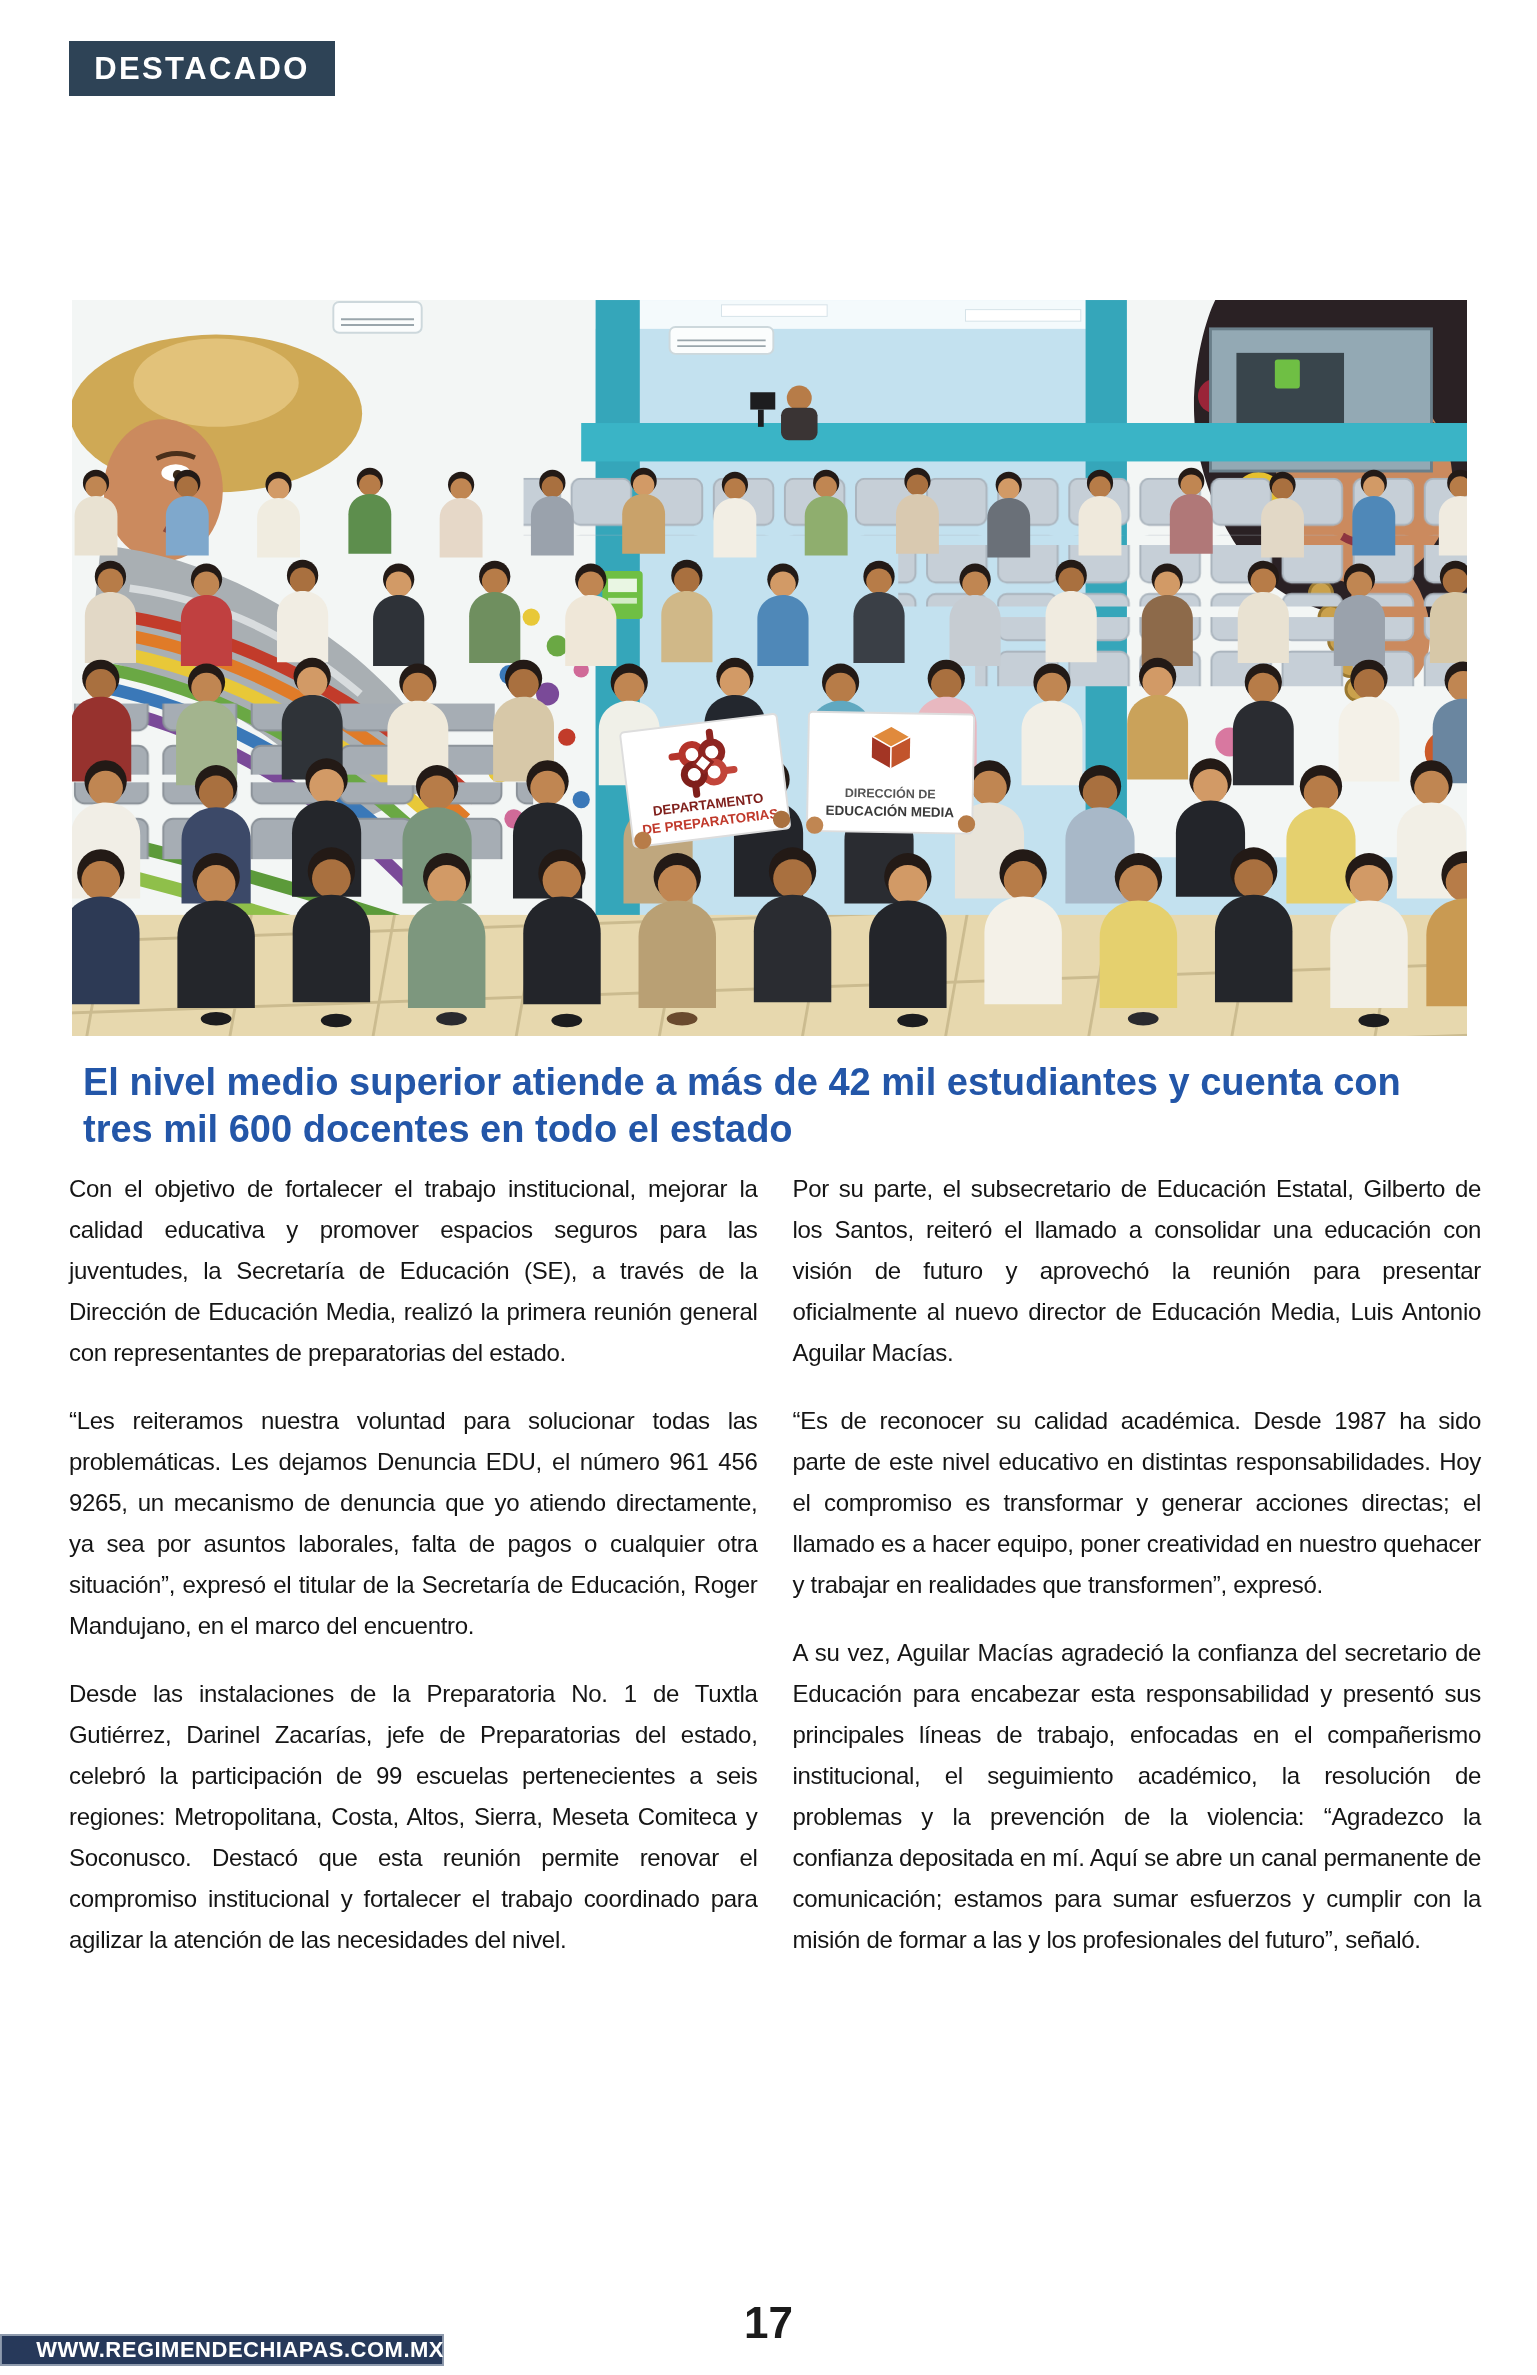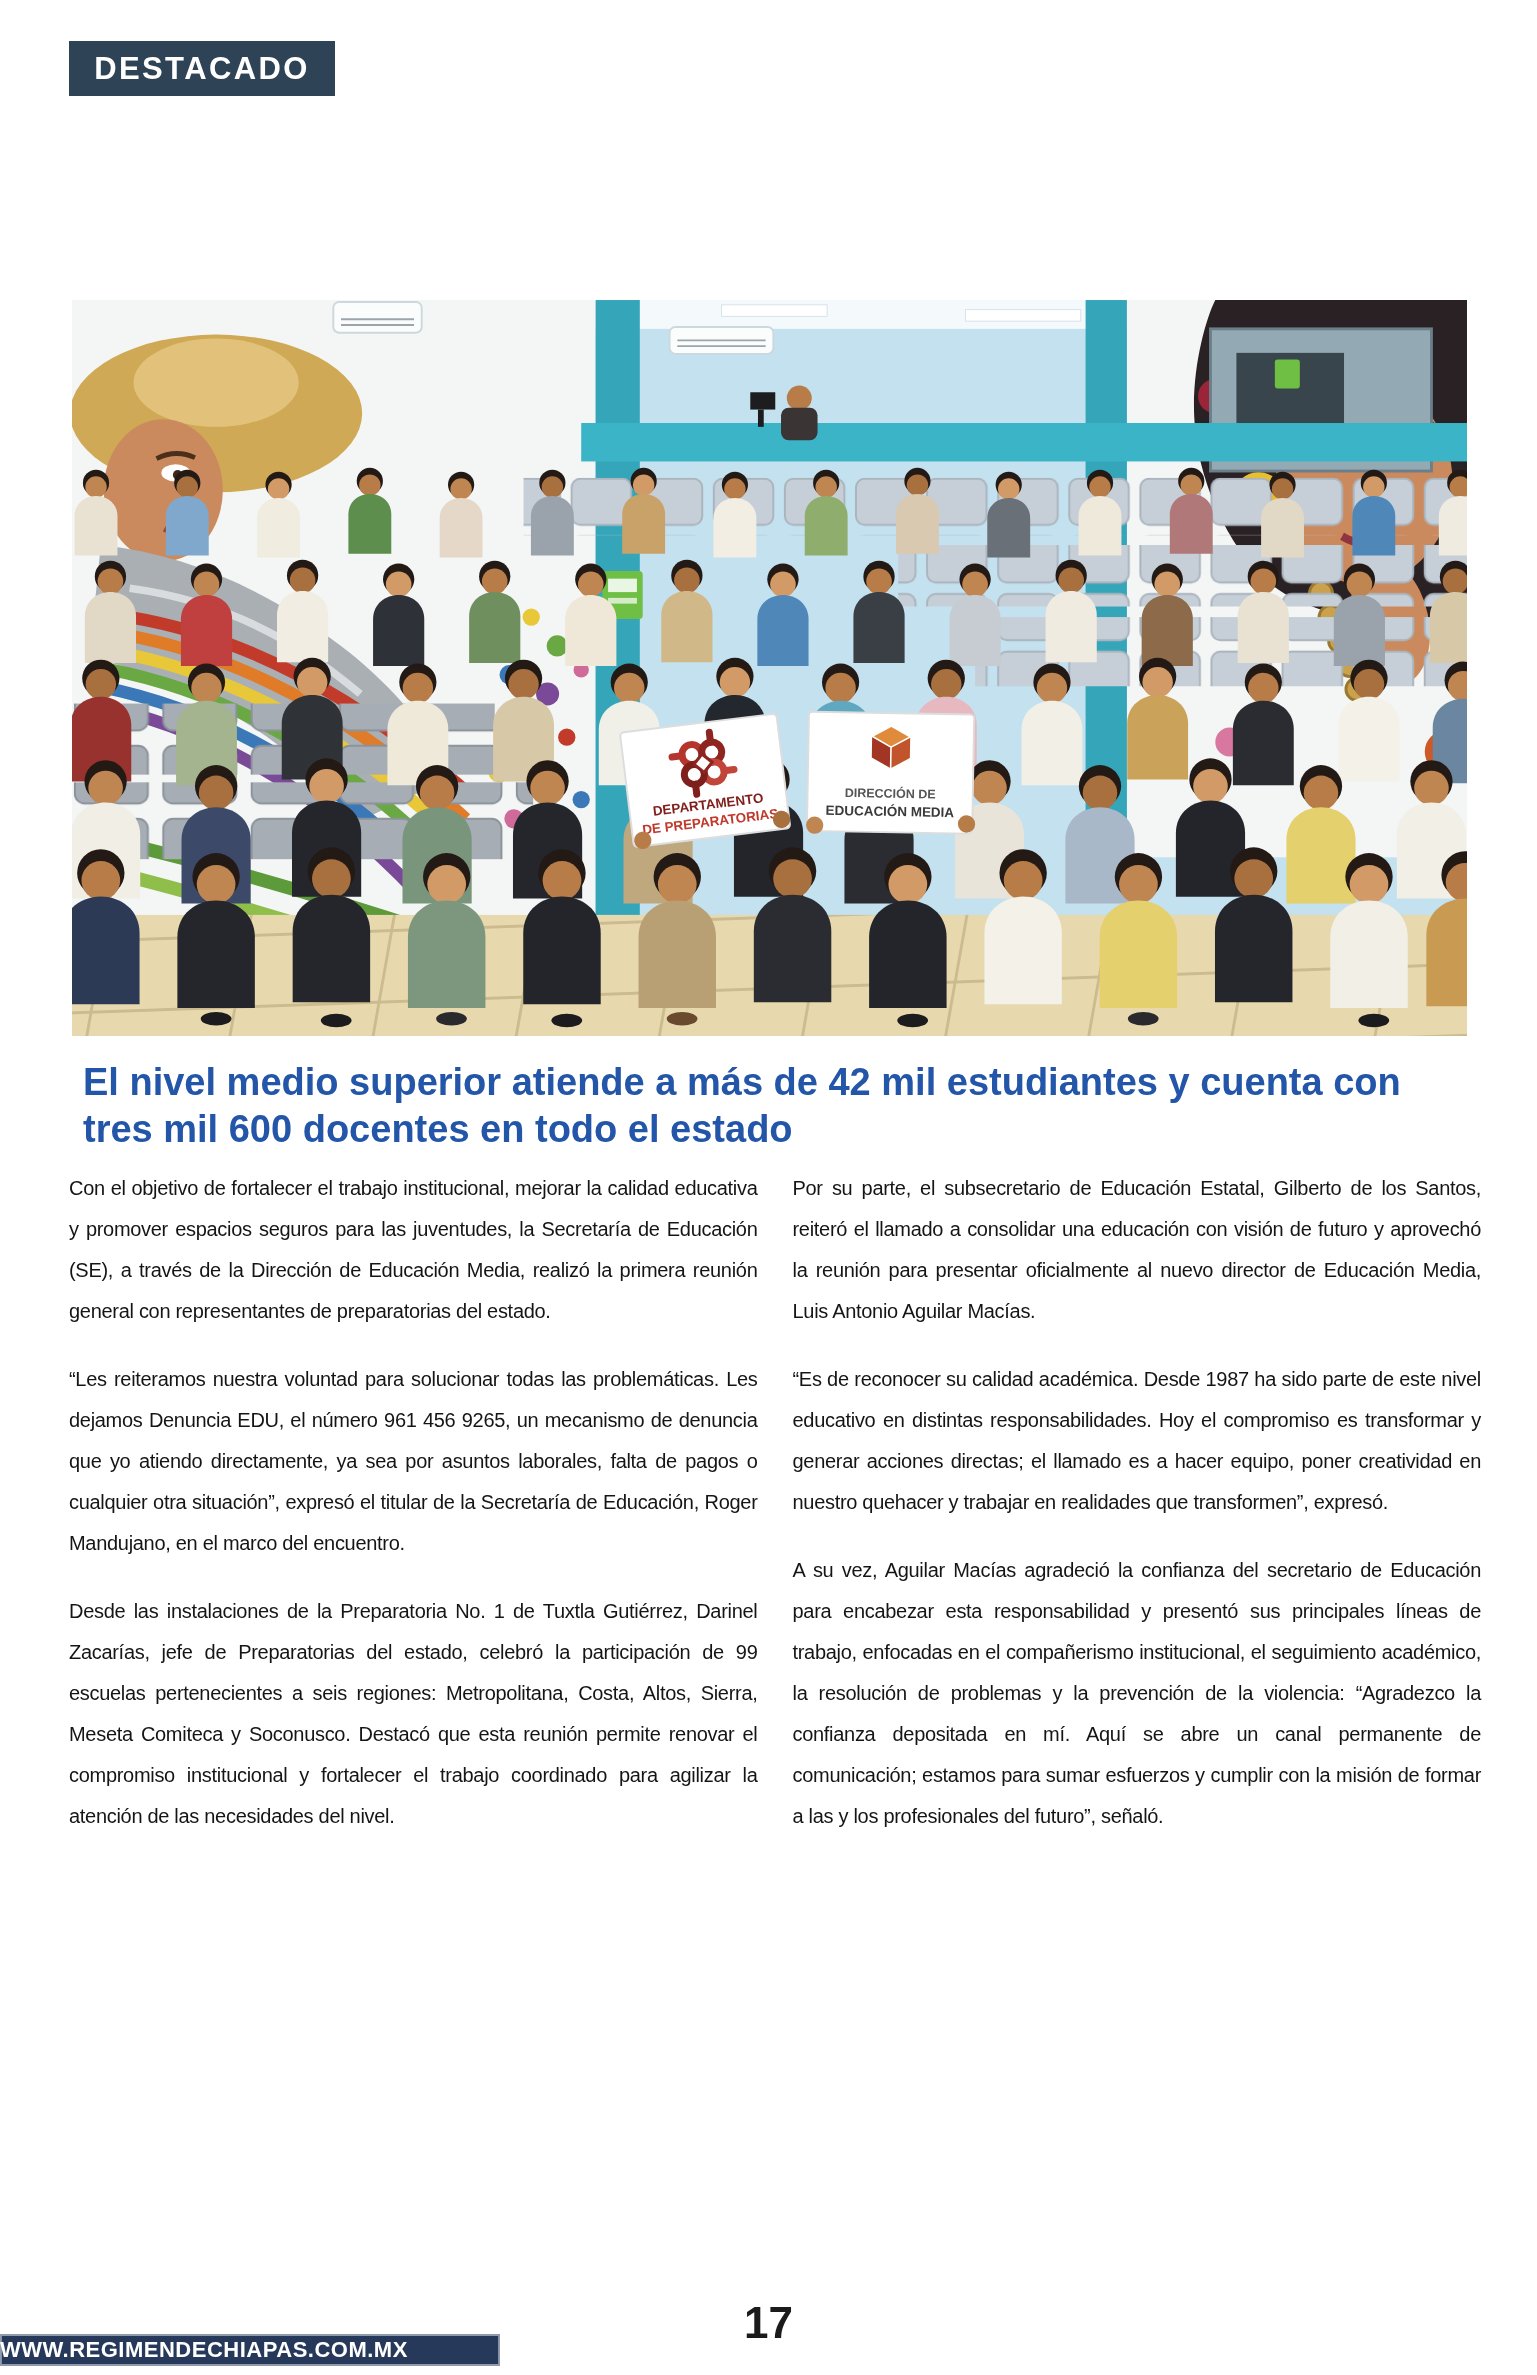--- a/index.html
+++ b/index.html
@@ -26,30 +26,30 @@
     position:absolute;left:83px;right:83px;top:1059px;
     text-align:left;color:#2356a8;font-weight:bold;
     font-size:38px;line-height:47px;
   }
   .cols{
     position:absolute;left:69px;top:1168px;width:1412px;
     display:flex;gap:35px;
   }
   .col{width:689px;}
   .col p{
-    margin:0 0 27px 0;font-size:20px;line-height:41px;letter-spacing:-0.3px;
+    margin:0 0 27px 0;font-size:24px;line-height:41px;letter-spacing:-0.3px;
     text-align:justify;color:#151515;
   }
   .pageno{
     position:absolute;left:0;right:0;top:2298px;text-align:center;
     font-size:44px;font-weight:bold;color:#1b1b1b;
   }
   .footerbar{
-    position:absolute;left:0;top:2334px;width:500px;height:32px;
-    background:#27395a;color:#ffffff;display:flex;align-items:center;justify-content:flex-start;
+    position:absolute;left:0;top:2334px;width:444px;height:32px;
+    background:#27395a;color:#ffffff;display:flex;align-items:center;justify-content:flex-end;
     font-size:22px;font-weight:bold;letter-spacing:0.5px;
     box-shadow:inset 0 0 0 1.9px rgba(230,236,242,.55);
   }
   .svgtxt{font-family:"Liberation Sans",sans-serif;font-weight:bold;}
 </style>
 </head>
 <body>
 
 <div id="page">
 

